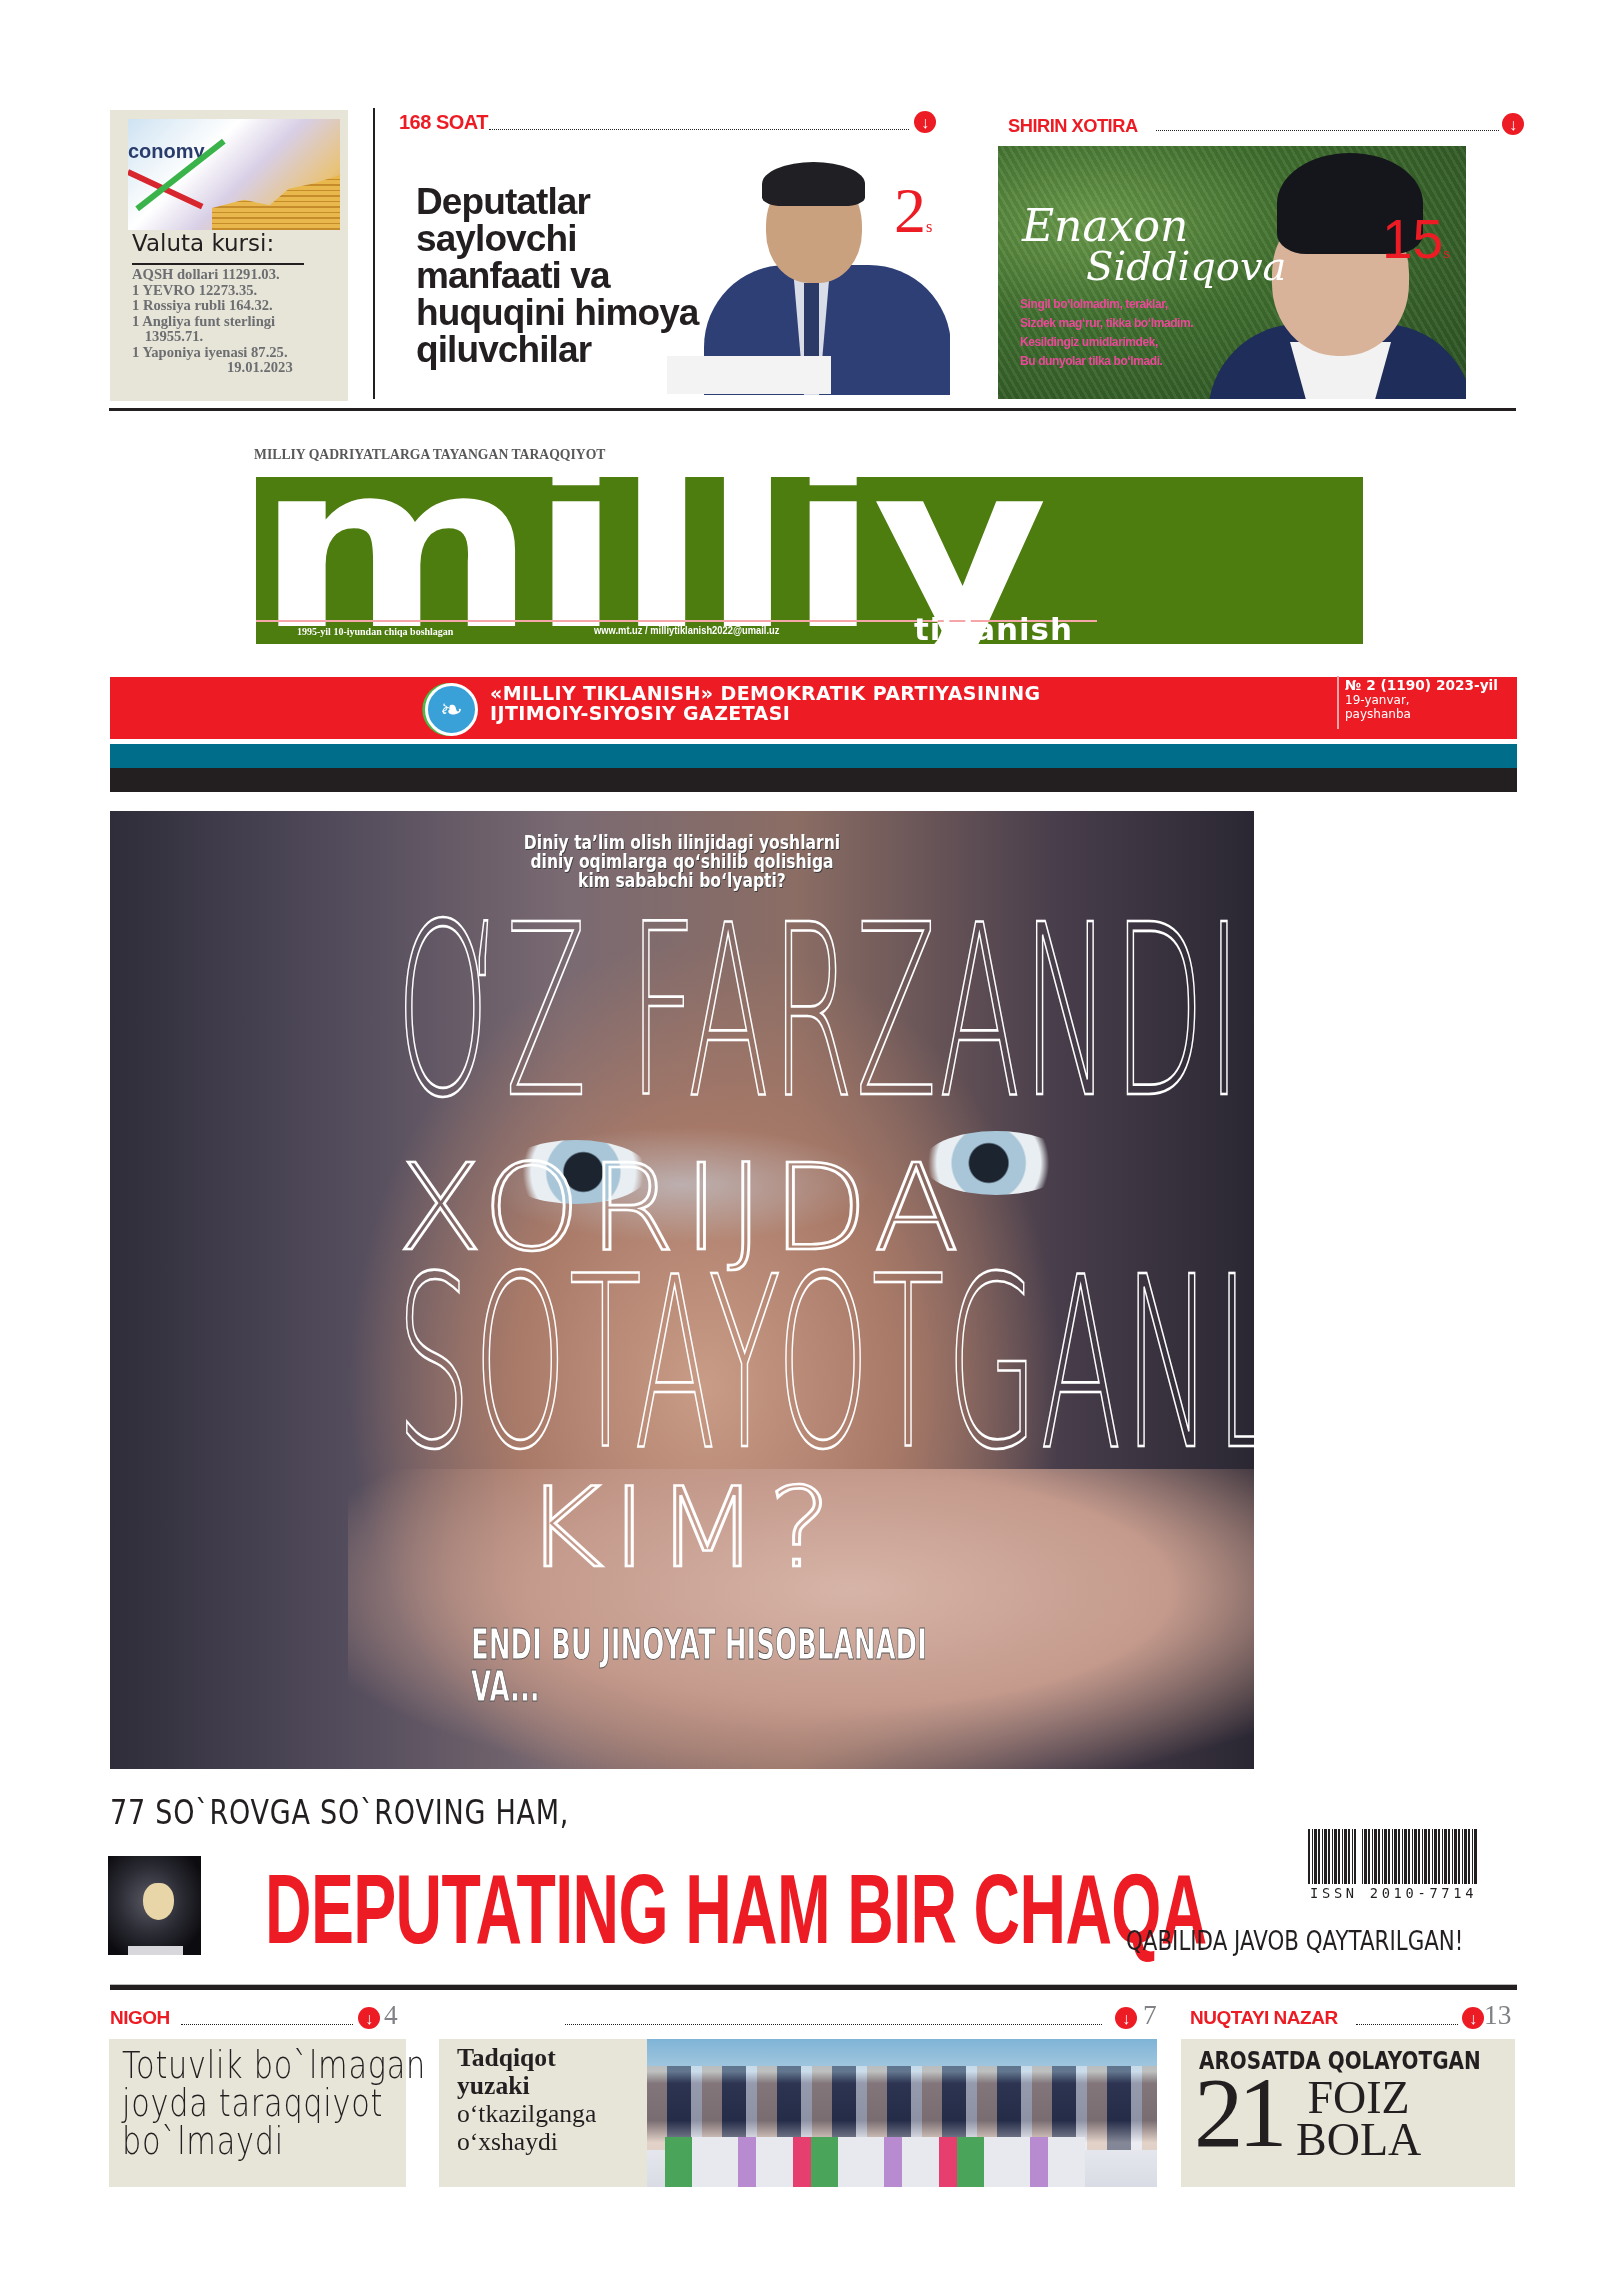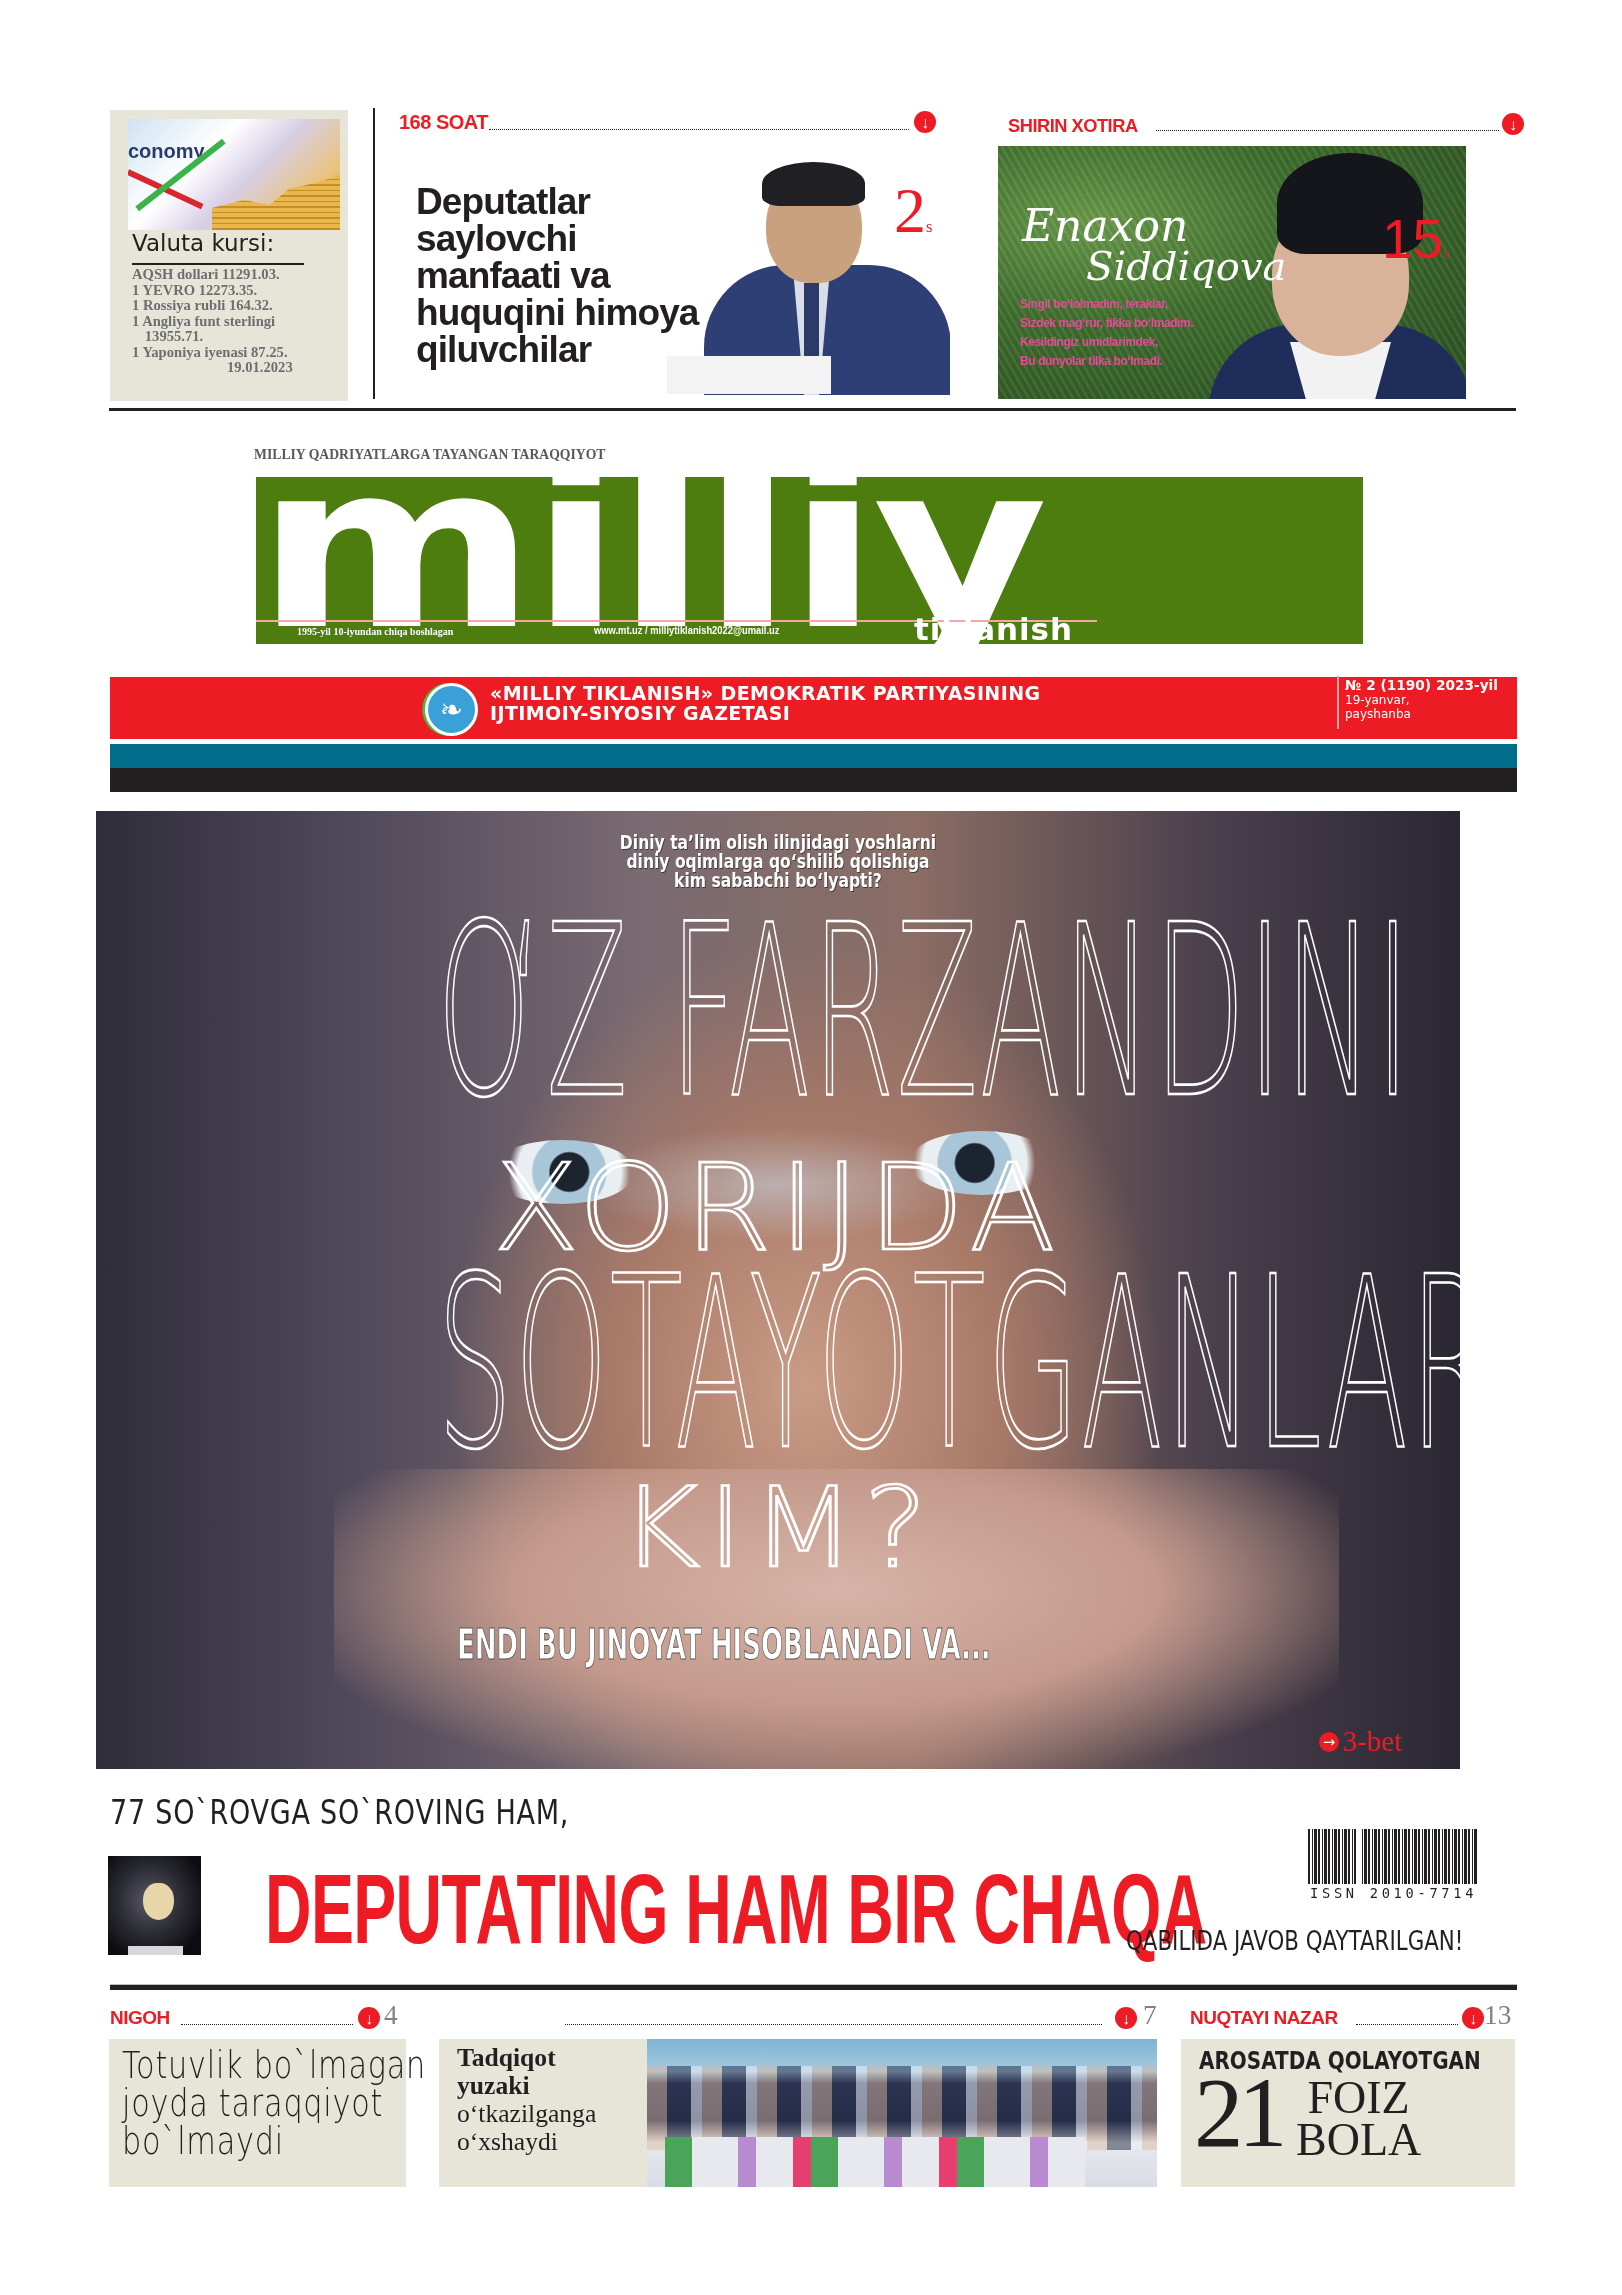--- a/index.html
+++ b/index.html
@@ -76,21 +76,21 @@
   .party-band { left: 110px; top: 677px; width: 1407px; height: 62px; background: #ed1c24; }
   .party-logo { left: 425px; top: 683px; width: 53px; height: 53px; border-radius: 50%; background: #3aa0d8; border: 3.7px solid #ffffff; box-shadow: -2.7px 0 0 #4db848; display:flex; align-items:center; justify-content:center; color:#fff; font-size: 27.4px; }
   .party-text { left: 490px; top: 683px; font-family: "DejaVu Sans", sans-serif; font-weight: bold; font-size: 19px; line-height: 20px; color: #ffffff; letter-spacing: 0.4px; }
   .issue-divider { left: 1337px; top: 676px; width: 1.8px; height: 53px; background: #f6a5a8; }
   .issue-num { left: 1345px; top: 677px; font-family: "DejaVu Sans", sans-serif; font-weight: bold; font-size: 13.7px; color: #ffffff; }
   .issue-date { left: 1345px; top: 694px; font-family: "DejaVu Sans", sans-serif; font-size: 12px; line-height: 13.7px; color: #ffffff; }
   .teal-band { left: 110px; top: 744px; width: 1407px; height: 24px; background: #006e8a; }
   .black-band { left: 110px; top: 768px; width: 1407px; height: 24px; background: #231f20; }
 
   
-  .hero { left: 96px; top: 811px; width: 1364px; height: 958px; overflow: hidden;
+  .hero { left: 110px; top: 811px; width: 1144px; height: 958px; overflow: hidden;
     background:
       radial-gradient(ellipse 274px 82px at 50% 39%, rgba(200,215,230,0.55) 0%, rgba(0,0,0,0) 70%),
       radial-gradient(ellipse 475px 594px at 52% 60%, #c99c87 0%, #a97a68 40%, rgba(90,60,55,0) 75%),
       linear-gradient(90deg, #2f2d3a 0%, #4e4859 18%, #7a6a72 40%, #8b6d64 60%, #4a3f4c 82%, #2a2733 100%); padding-left: 33px; }
   .hero .hands { position:absolute; left: 238px; top: 658px; width: 1005px; height: 302px; background: radial-gradient(ellipse at 50% 40%, #d6b4a7 0%, #c49a8c 45%, rgba(150,110,100,0) 80%); }
   .hero .eye-l { position:absolute; left: 393px; top: 329px; width: 146px; height: 64px; border-radius:50%; background: radial-gradient(circle at 55% 50%, #1c2430 0 22%, #a9c6d8 24% 42%, #e8eef2 44% 60%, rgba(0,0,0,0) 70%); }
   .hero .eye-r { position:absolute; left: 813px; top: 320px; width: 146px; height: 64px; border-radius:50%; background: radial-gradient(circle at 45% 50%, #1c2430 0 22%, #a9c6d8 24% 42%, #e8eef2 44% 60%, rgba(0,0,0,0) 70%); }
   .hero-kicker { position:absolute; left: 0; width: 100%; top: 22px; text-align: center; font-family: "DejaVu Sans", sans-serif; font-weight: bold; font-size: 19px; line-height: 19px; color: #ffffff; transform: scaleX(0.82); text-shadow: 0.9px 0.9px 0 #3a3a3a; }
   .hero-line { position:absolute; left:0; width:100%; text-align:center; font-family: "DejaVu Sans", sans-serif; font-weight: 200; color: transparent; -webkit-text-stroke: 2.7px #ffffff; white-space: nowrap; }
   .hero-l1 { top: 87px; font-size: 238px; line-height: 228px; transform: scaleX(0.50); letter-spacing: 3.7px; }

